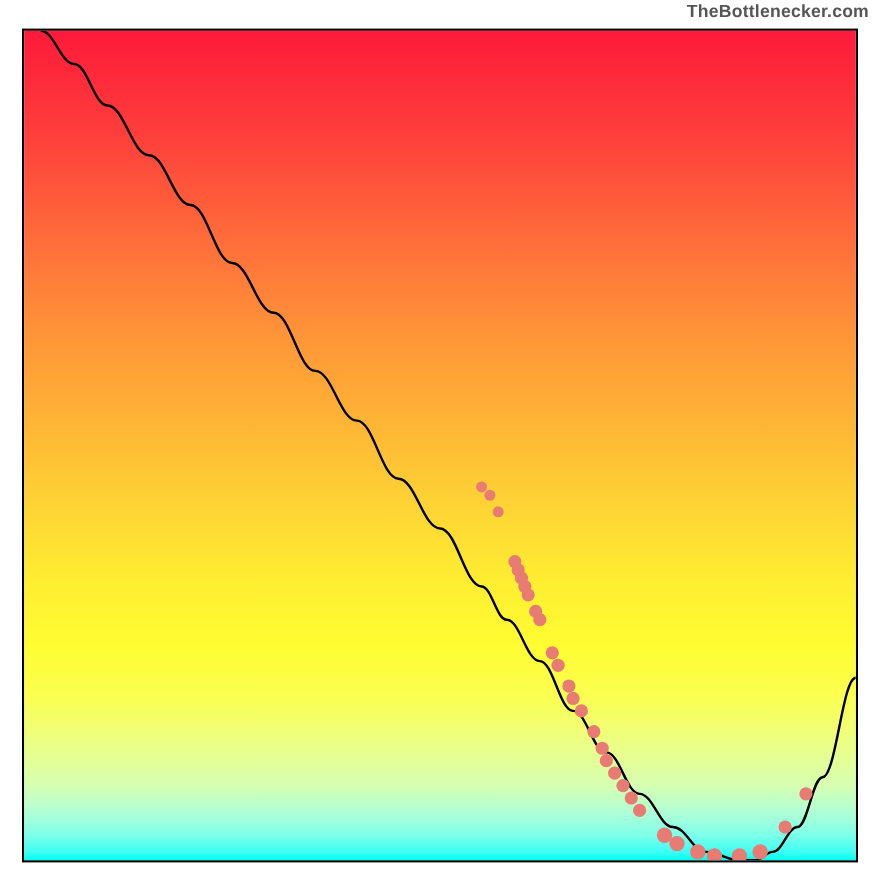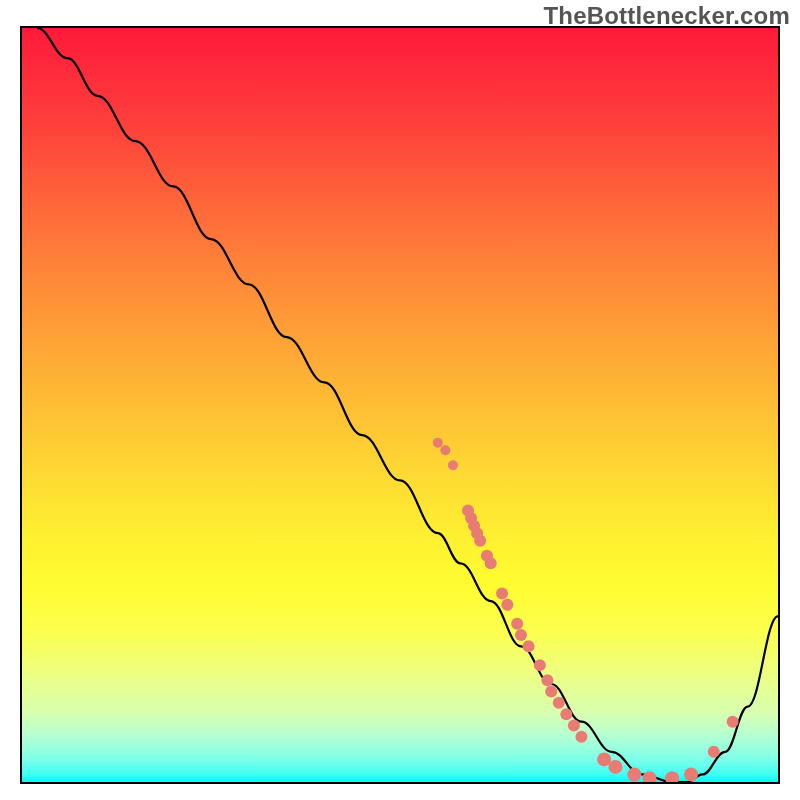--- a/index.html
+++ b/index.html
@@ -13,21 +13,21 @@
   }
   .wrap {
     position: relative;
     width: 800px;
     height: 800px;
   }
   .attribution {
     position: absolute;
     top: 2px;
     right: 10px;
-    font-size: 24px;
+    font-size: 16px;
     font-weight: bold;
     color: #555555;
     letter-spacing: 0.2px;
   }
   .plot-frame {
     position: absolute;
     left: 20px;
     top: 26px;
     width: 760px;
     height: 758px;

